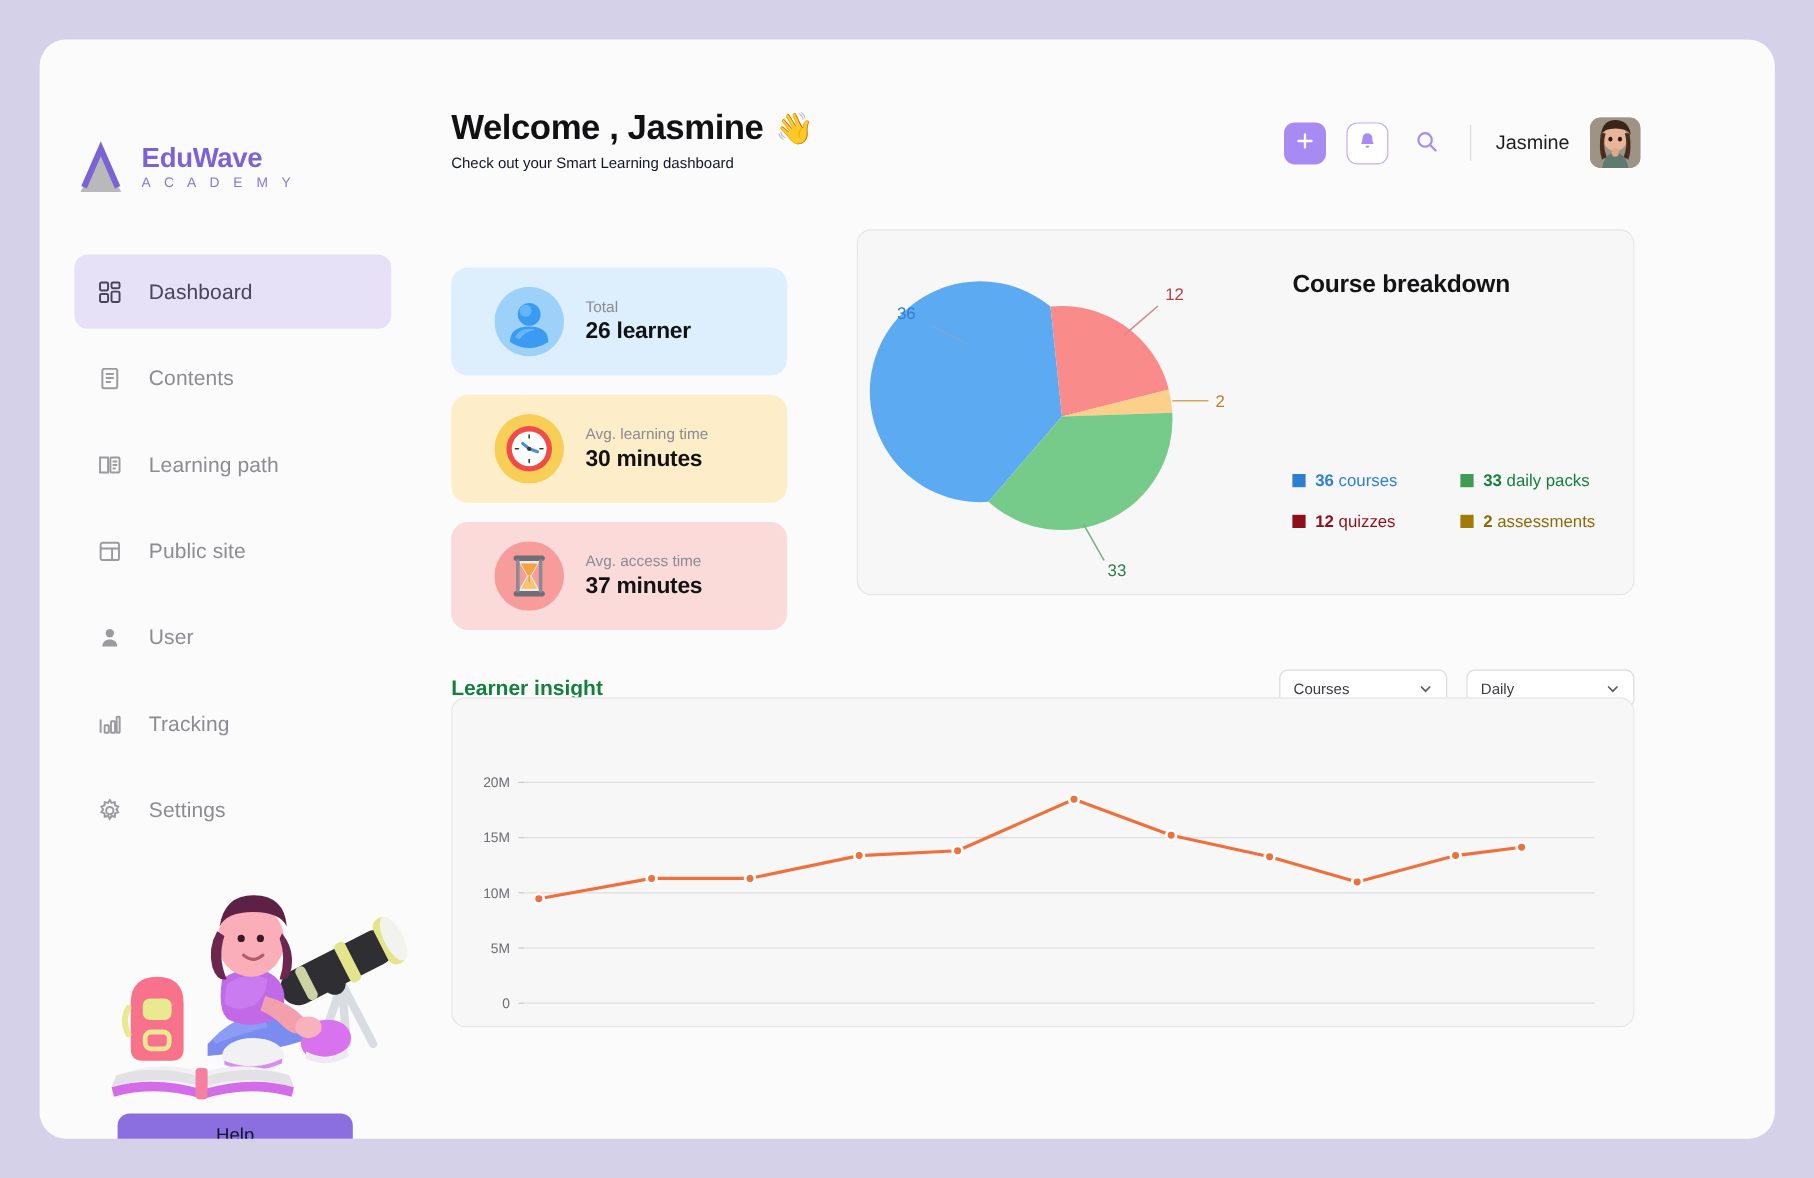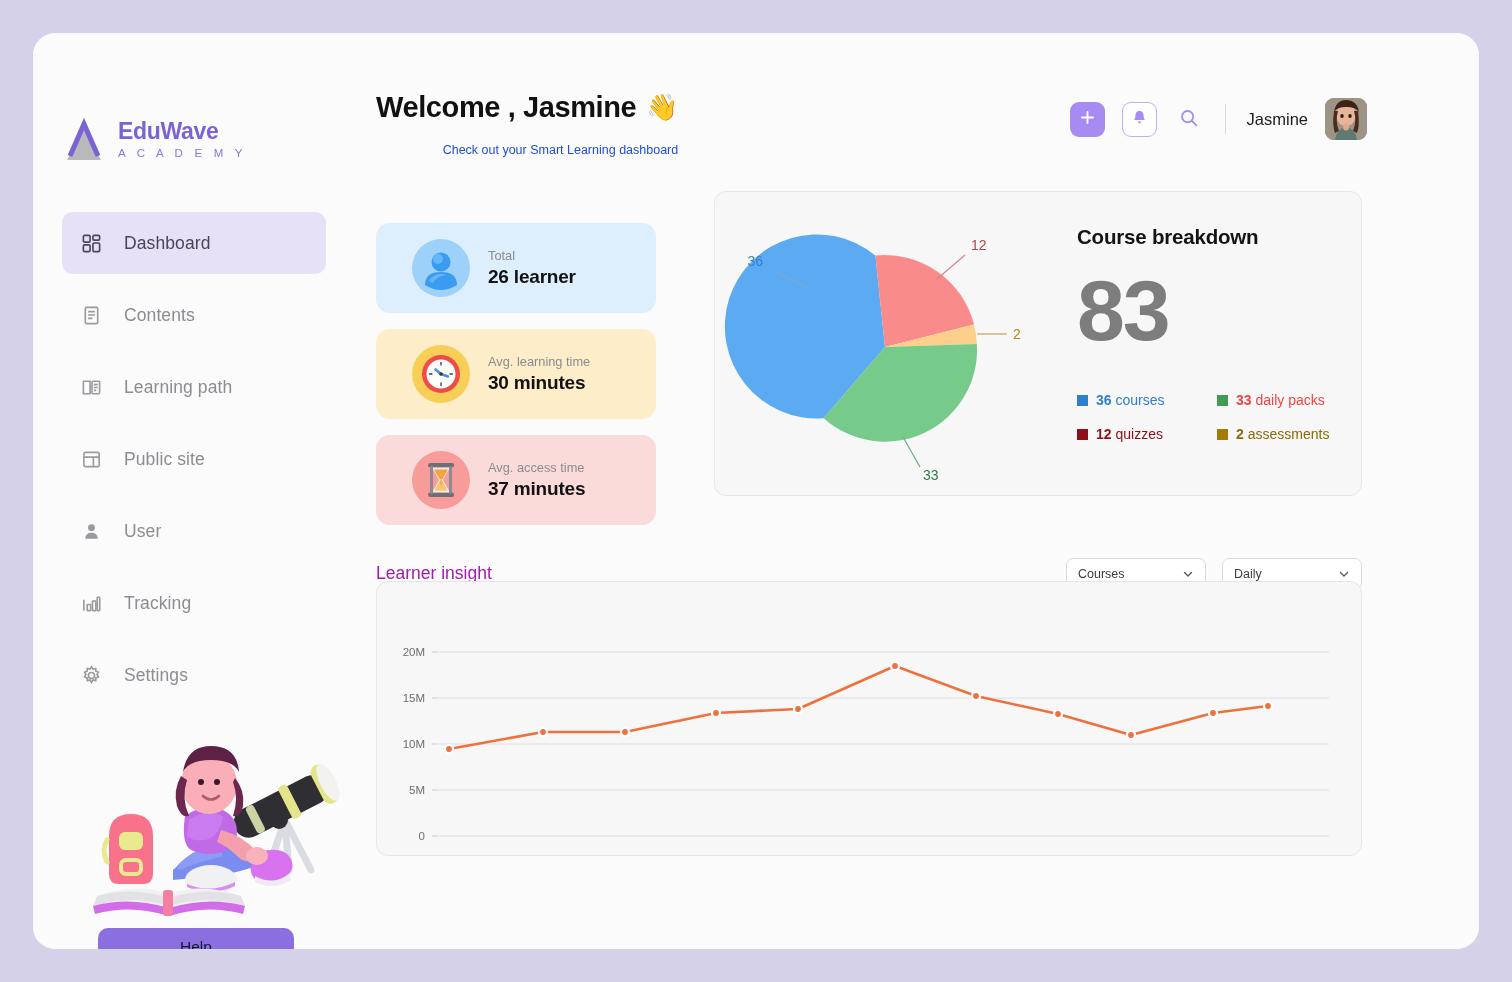--- a/index.html
+++ b/index.html
@@ -69,21 +69,21 @@
   }
 
   
   .header { position: absolute; left: 343px; top: 0; right: 0; height: 120px; }
   .welcome-block { position: absolute; left: 0px; top: 58px; }
   .welcome-title {
     font-size: 29px; font-weight: bold; color: #111113; letter-spacing: -0.4px;
     display: flex; align-items: center; gap: 10px;
   }
   .wave-emoji { font-size: 26px; }
-  .welcome-sub { font-size: 12.5px; color: #1d4ed8; margin-top: 19px; text-align: right; }
+  .welcome-sub { font-size: 12.5px; color: #0f172a; margin-top: 5px; }
 
   .header-actions {
     position: absolute; right: 112px; top: 65px;
     display: flex; align-items: center; gap: 17px;
   }
   .icon-btn-filled {
     width: 35px; height: 35px; border-radius: 9px;
     background: #a78bf3; border: none;
     display: flex; align-items: center; justify-content: center;
     cursor: pointer;
@@ -144,21 +144,21 @@
   .legend-value { font-weight: bold; }
   .legend-text { font-weight: normal; }
 
   
   .insight-header {
     position: absolute; left: 343px; top: 525px;
     width: 986px; height: 36px;
   }
   .insight-title {
     position: absolute; left: 0; top: 5px;
-    font-size: 17.5px; font-weight: normal; color: #a21caf;
+    font-size: 17.5px; font-weight: bold; color: #15803d;
   }
   .select-box {
     position: absolute; top: 0;
     height: 32px; border: 1px solid #dcdce0; border-radius: 7px;
     background: #fff; display: flex; align-items: center;
     justify-content: space-between; padding: 0 11px;
     font-size: 12.5px; color: #3c3c41; cursor: pointer;
   }
   .select-courses { right: 156px; width: 140px; }
   .select-daily   { right: 0px;   width: 140px; }
@@ -454,32 +454,31 @@
       <path d="M262 142 L292 142" stroke="#d2a95c" stroke-width="1.3" fill="none"></path>
       <path d="M188 245 L205 275" stroke="#72b189" stroke-width="1.3" fill="none"></path>
 
       <text x="48" y="74" text-anchor="end" font-family="Liberation Sans, sans-serif" font-size="14" fill="#2f7fd1">36</text>
       <text x="256" y="58" font-family="Liberation Sans, sans-serif" font-size="14" fill="#b4424a">12</text>
       <text x="298" y="147" font-family="Liberation Sans, sans-serif" font-size="14" fill="#b58324">2</text>
       <text x="208" y="288" font-family="Liberation Sans, sans-serif" font-size="14" fill="#2e7d45">33</text>
     </svg>
 
     <div class="breakdown-title">Course breakdown</div>
-    <div class="breakdown-big">83</div>
 
     <div class="legend">
       <div class="legend-item">
         <span class="legend-swatch" style="background:#2f7fd1"></span>
         <span style="color:#2f7fd1">
           <b class="legend-value">36</b><span class="legend-text"> courses</span>
         </span>
       </div>
       <div class="legend-item">
         <span class="legend-swatch" style="background:#3f9c52"></span>
-        <span style="color:#ef4444">
+        <span style="color:#15803d">
           <b class="legend-value">33</b><span class="legend-text"> daily packs</span>
         </span>
       </div>
       <div class="legend-item">
         <span class="legend-swatch" style="background:#8c0f1a"></span>
         <span style="color:#8c0f1a">
           <b class="legend-value">12</b><span class="legend-text"> quizzes</span>
         </span>
       </div>
       <div class="legend-item">

